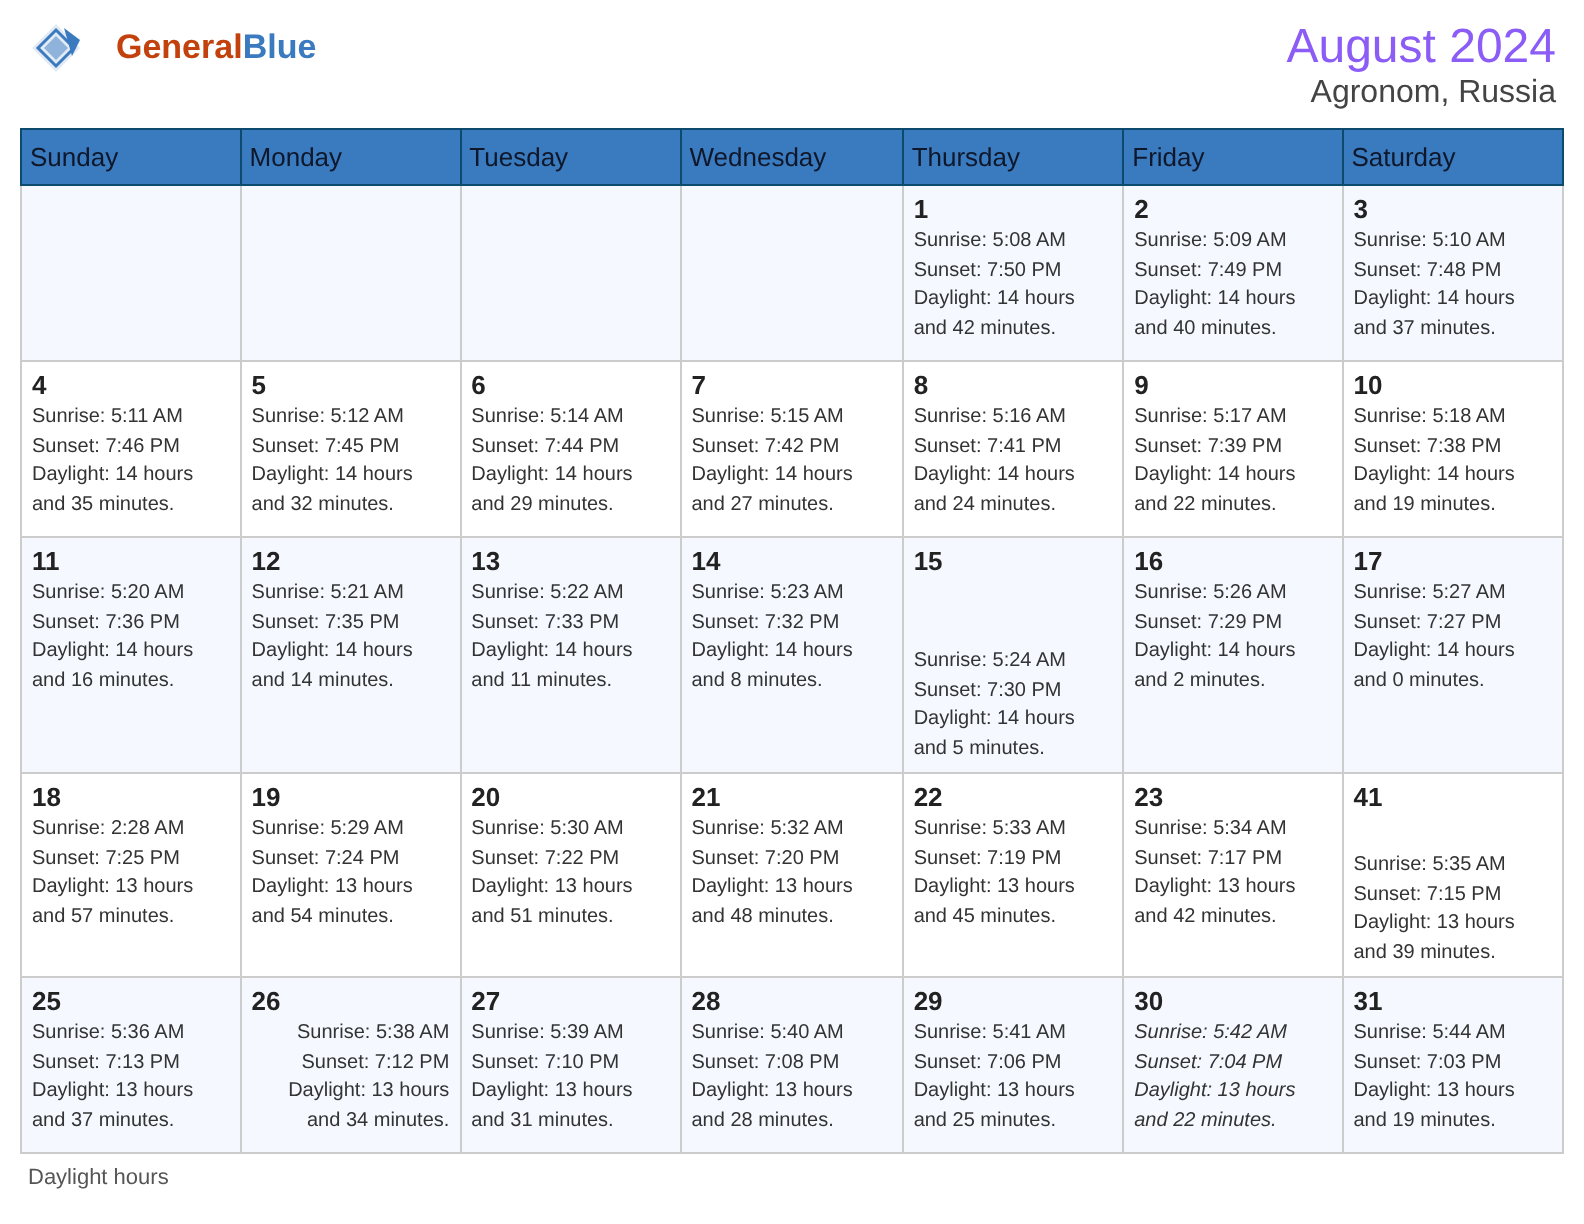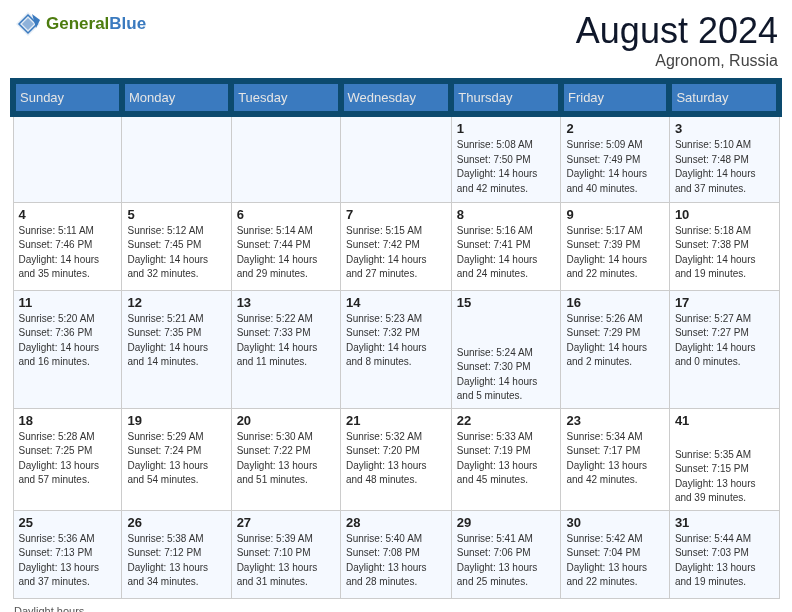--- a/index.html
+++ b/index.html
@@ -15,51 +15,51 @@
       justify-content: space-between;
       align-items: flex-start;
       margin-bottom: 8px;
       padding: 0 4px;
     }
     .logo {
       display: flex;
       align-items: center;
       gap: 4px;
     }
-    .logo-general { color: #4d7c0f; }
+    .logo-general { color: #c2410c; margin-left: 12px; }
     .logo-blue { color: #3a7abf; }
     .logo-icon {
       width: 28px;
       height: 28px;
     }
     .title-block {
       text-align: right;
     }
     .month-year {
-      font-size: 36px;
+      font-size: 24px;
       font-weight: normal;
-      color: #0f172a;
+      color: #8b5cf6;
     }
     .location {
       font-size: 16px;
       color: #444;
     }
     .calendar {
       width: 100%;
       border-collapse: collapse;
       font-size: 10.5px;
     }
     .calendar th {
       background: #3a7abf;
-      color: #e5e5e5;
+      color: #0f172a;
       padding: 6px 4px;
       text-align: left;
       font-size: 13px;
       font-weight: normal;
-      border: 6px solid #0c4a6e;
+      border: 1px solid #0c4a6e;
     }
     .calendar td {
       border: 1px solid #ccc;
       vertical-align: top;
       padding: 4px 5px;
       height: 88px;
       width: 113px;
     }
     .calendar td.empty {
       background: #fff;
@@ -250,21 +250,21 @@
           <span class="day-num">17</span>
           <div class="day-info" style="white-space: pre-line;">Sunrise: 5:27 AM
 Sunset: 7:27 PM
 Daylight: 14 hours
 and 0 minutes.</div>
         </td>
       </tr>
       <tr>
         <td>
           <span class="day-num">18</span>
-          <div class="day-info" style="white-space: pre-line;">Sunrise: 5:28 AM
+          <div class="day-info" style="white-space: pre-line;">Sunrise: 2:28 AM
 Sunset: 7:25 PM
 Daylight: 13 hours
 and 57 minutes.</div>
         </td>
         <td>
           <span class="day-num">19</span>
           <div class="day-info" style="white-space: pre-line;">Sunrise: 5:29 AM
 Sunset: 7:24 PM
 Daylight: 13 hours
 and 54 minutes.</div>
@@ -308,21 +308,21 @@
       <tr>
         <td>
           <span class="day-num">25</span>
           <div class="day-info" style="white-space: pre-line;">Sunrise: 5:36 AM
 Sunset: 7:13 PM
 Daylight: 13 hours
 and 37 minutes.</div>
         </td>
         <td>
           <span class="day-num">26</span>
-          <div class="day-info" style="white-space: pre-line;">Sunrise: 5:38 AM
+          <div class="day-info" style="white-space: pre-line; text-align: right;">Sunrise: 5:38 AM
 Sunset: 7:12 PM
 Daylight: 13 hours
 and 34 minutes.</div>
         </td>
         <td>
           <span class="day-num">27</span>
           <div class="day-info" style="white-space: pre-line;">Sunrise: 5:39 AM
 Sunset: 7:10 PM
 Daylight: 13 hours
 and 31 minutes.</div>
@@ -336,21 +336,21 @@
         </td>
         <td>
           <span class="day-num">29</span>
           <div class="day-info" style="white-space: pre-line;">Sunrise: 5:41 AM
 Sunset: 7:06 PM
 Daylight: 13 hours
 and 25 minutes.</div>
         </td>
         <td>
           <span class="day-num">30</span>
-          <div class="day-info" style="white-space: pre-line;">Sunrise: 5:42 AM
+          <div class="day-info" style="white-space: pre-line; font-style: italic;">Sunrise: 5:42 AM
 Sunset: 7:04 PM
 Daylight: 13 hours
 and 22 minutes.</div>
         </td>
         <td>
           <span class="day-num">31</span>
           <div class="day-info" style="white-space: pre-line;">Sunrise: 5:44 AM
 Sunset: 7:03 PM
 Daylight: 13 hours
 and 19 minutes.</div>

